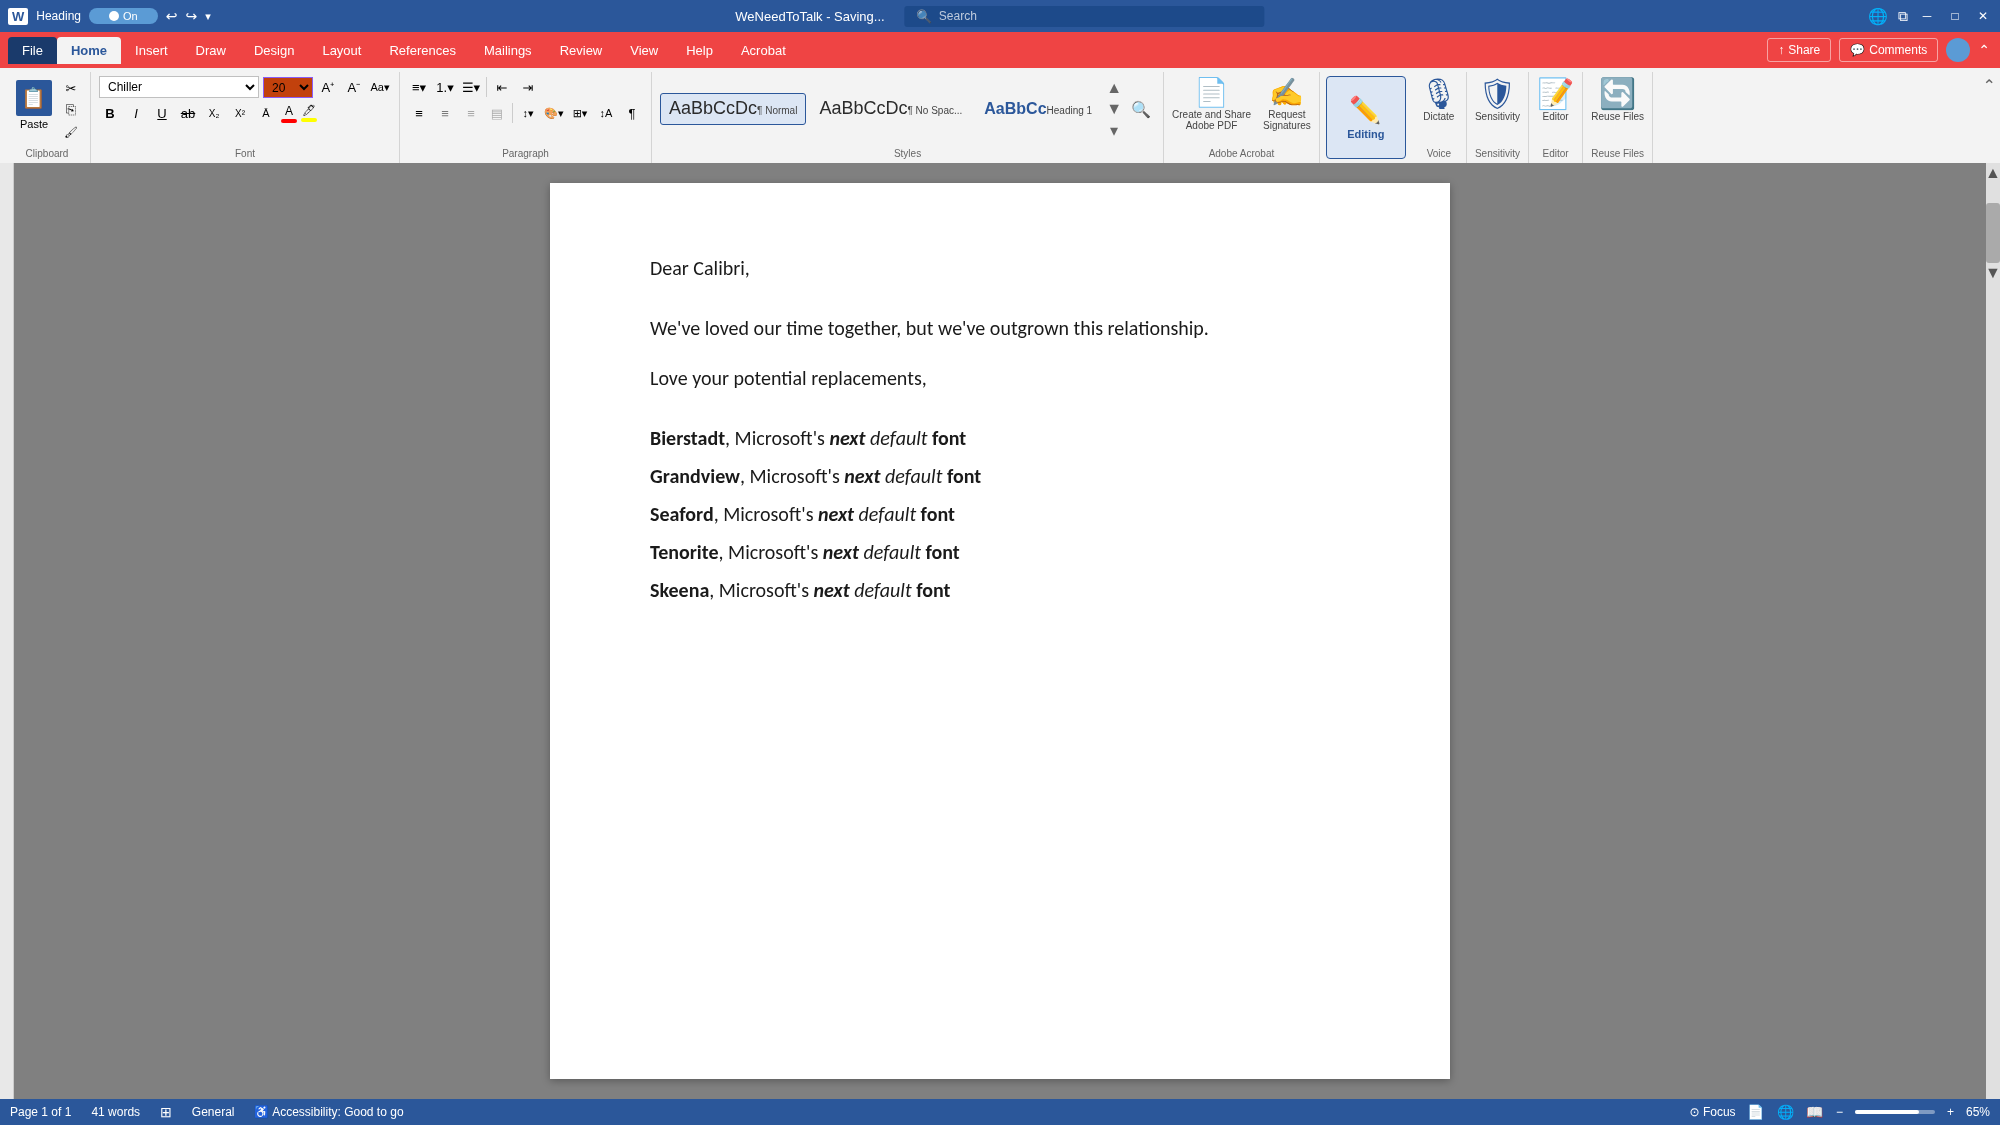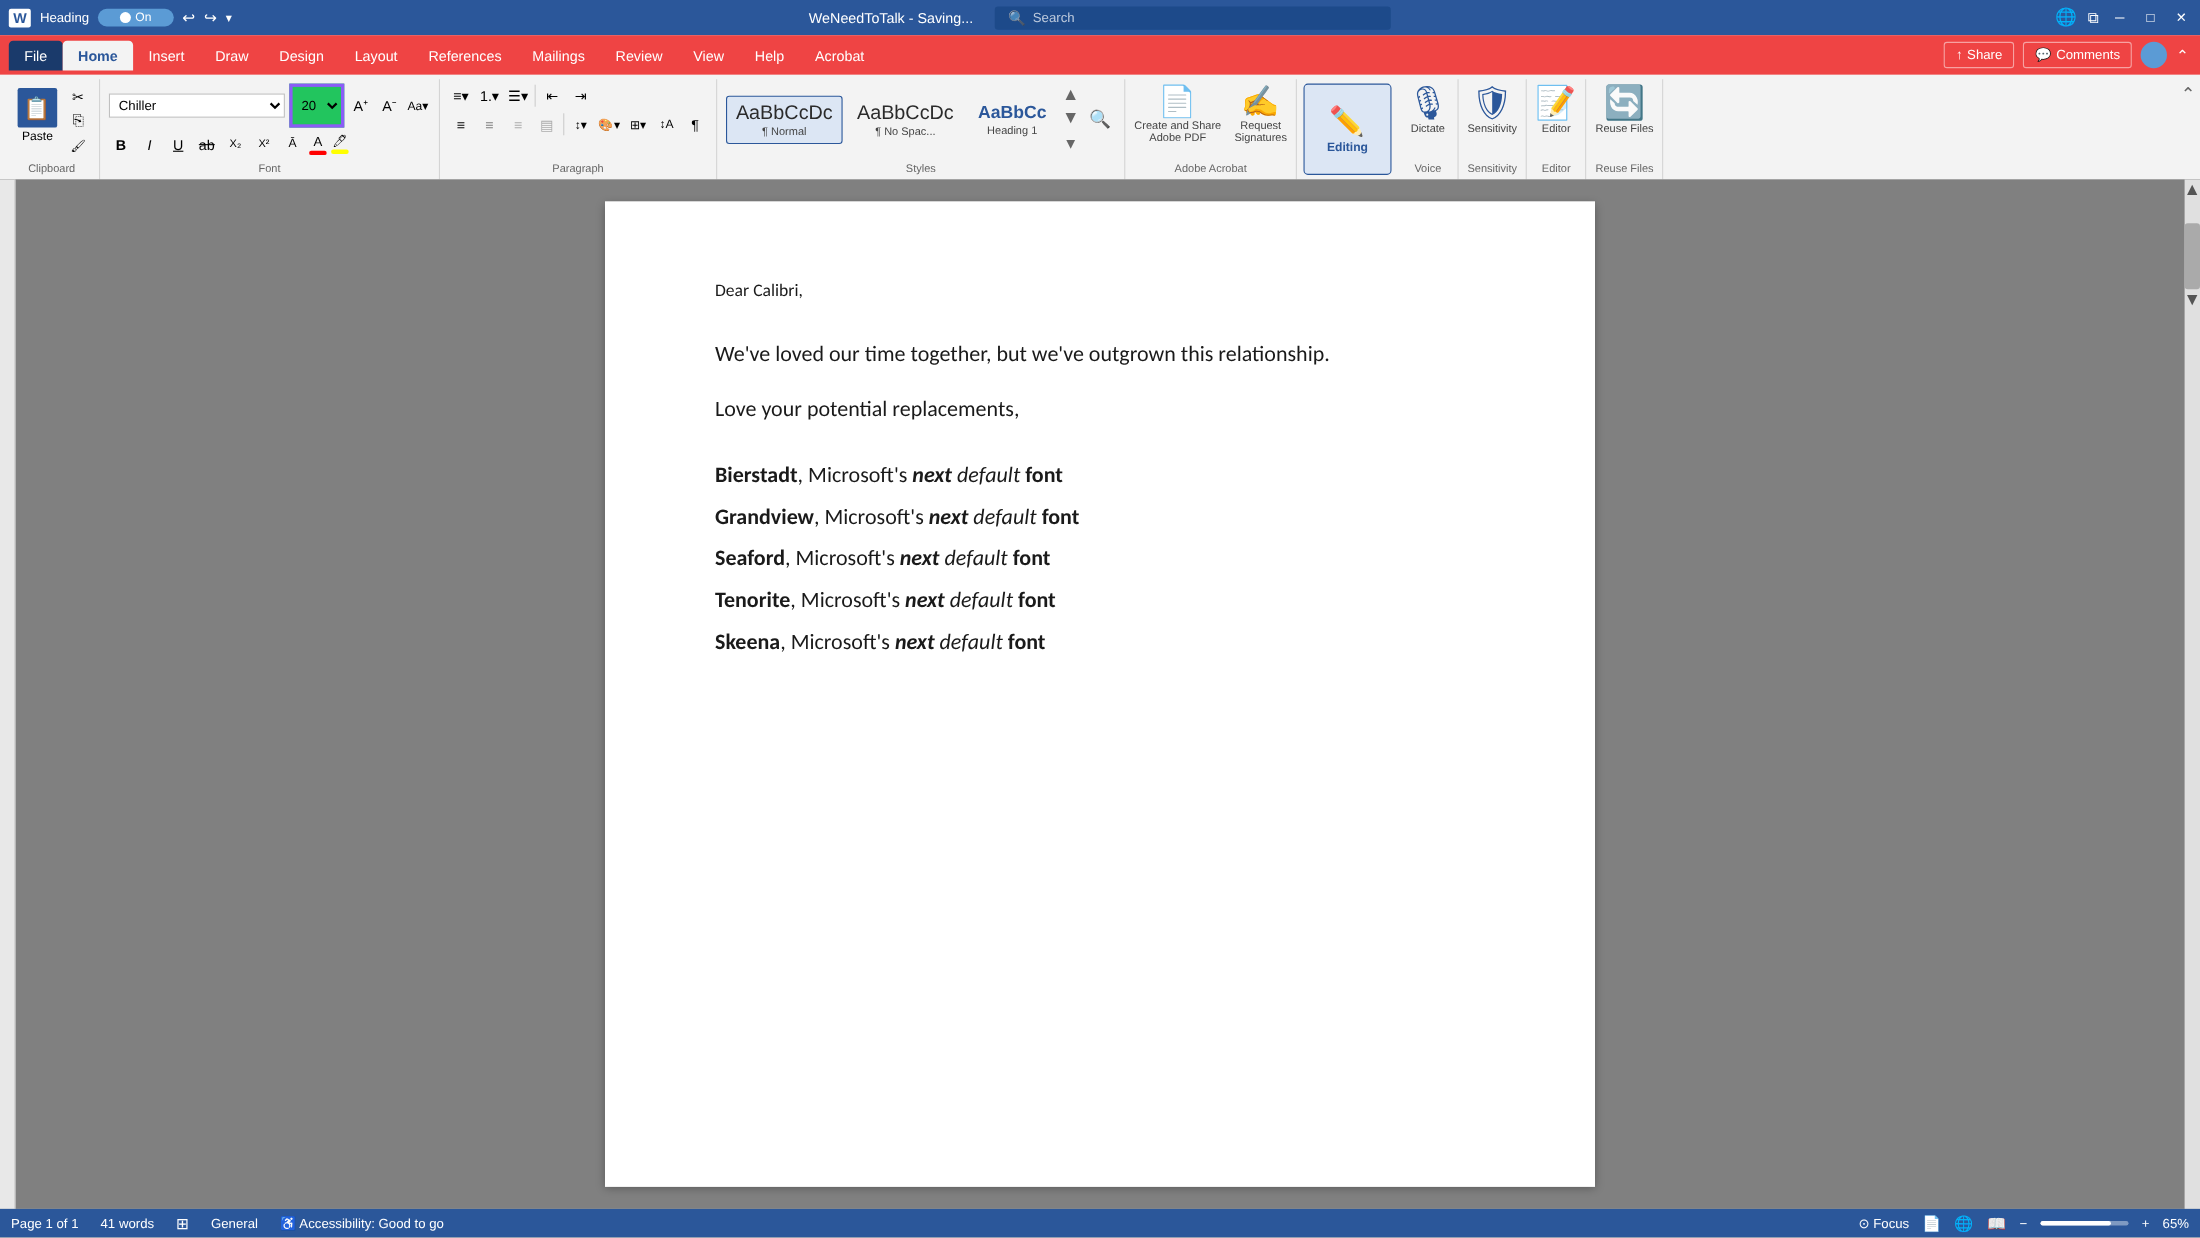--- a/index.html
+++ b/index.html
@@ -151,38 +151,37 @@
     }
     .font-select {
       border: 1px solid #c0c0c0;
       background: white;
       padding: 2px 4px;
       font-size: 12px;
       width: 160px;
       height: 22px;
     }
     .size-select {
-      border: 3px solid #8b5cf6;
-      background: #22c55e;
+      border: 1px solid #8b5cf6;
+      background: #c2410c;
       padding: 2px 4px;
       font-size: 12px;
       width: 50px;
-      height: 40px;
+      height: 21px;
     }
     .font-btn {
       width: 22px; height: 22px;
       display: flex; align-items: center; justify-content: center;
       cursor: pointer; font-size: 13px; border-radius: 2px;
       border: none; background: transparent;
     }
     .font-btn.bold { font-weight: bold; }
     .font-btn.italic { font-style: italic; }
     .style-item {
       display: flex;
-      flex-direction: column;
       align-items: center;
       padding: 4px 8px;
       cursor: pointer;
       border-radius: 3px;
       border: 1px solid transparent;
       min-width: 70px;
     }
     .style-item.active {
       border-color: #2b579a;
       background: #dce6f4;
@@ -521,21 +520,21 @@
     <div class="ribbon-group-label">Reuse Files</div>
   </div>
 
   <div style="margin-left:auto;padding:4px;color:#666;cursor:pointer;align-self:flex-start;">⌃</div>
 </div>
 
 <div class="doc-area">
   <div class="ruler-v"></div>
   <div class="doc-scroll">
     <div class="page">
-      <p style="margin-bottom: 30px; font-family: Calibri, sans-serif; font-size: 16px;">Dear Calibri,</p>
+      <p style="margin-bottom: 30px; font-family: Calibri, sans-serif; font-size: 20px;">Dear Calibri,</p>
 
       <p style="margin-bottom: 20px; font-family: Calibri, sans-serif; font-size: 20px;">We've loved our time together, but we've outgrown this relationship.</p>
 
       <p style="margin-bottom: 30px; font-family: Calibri, sans-serif; font-size: 20px;">Love your potential replacements,</p>
 
       <div>
         <p style="margin-bottom:8px; font-family: Calibri, sans-serif; font-size: 20px;">
           <strong>Bierstadt</strong>, Microsoft's <strong><em>next</em></strong> <em>default</em> <strong>font</strong>
         </p>
         <p style="margin-bottom:8px; font-family: Calibri, sans-serif; font-size: 20px;">

